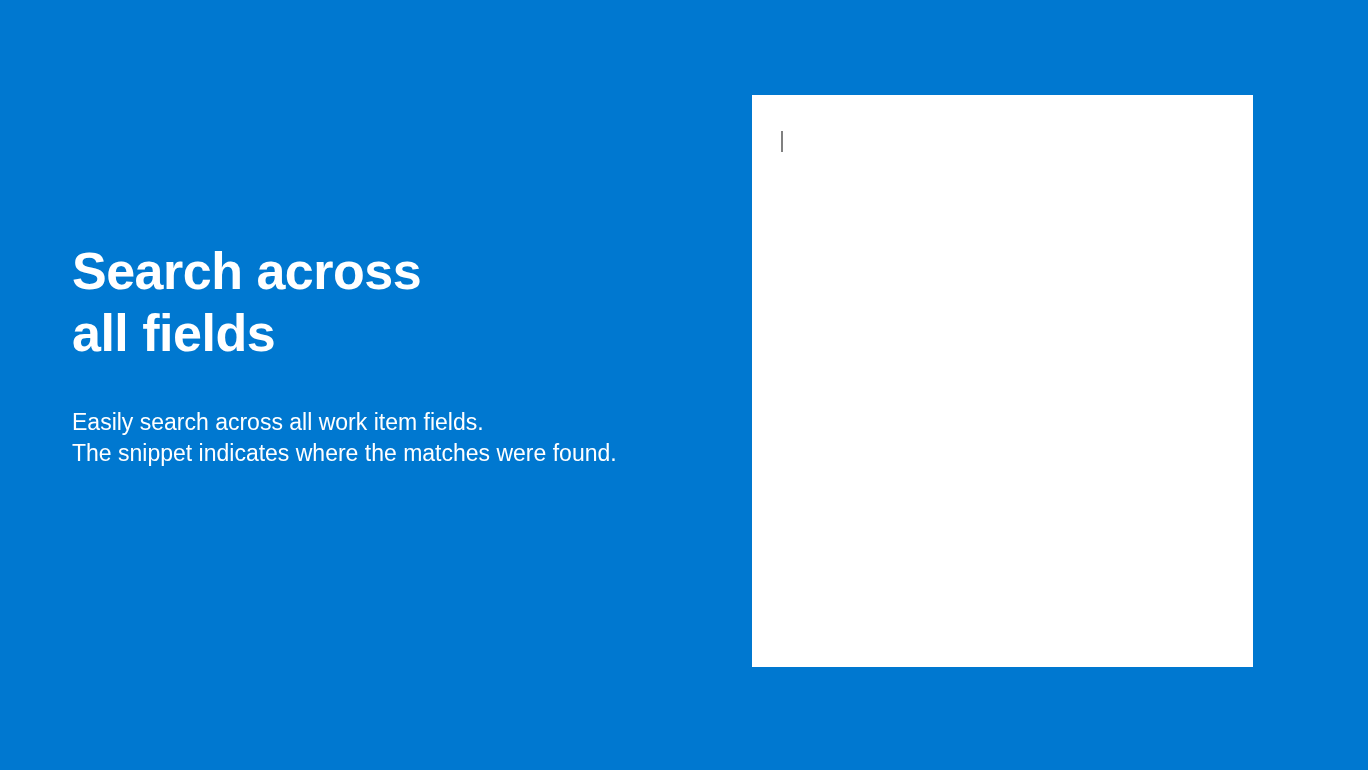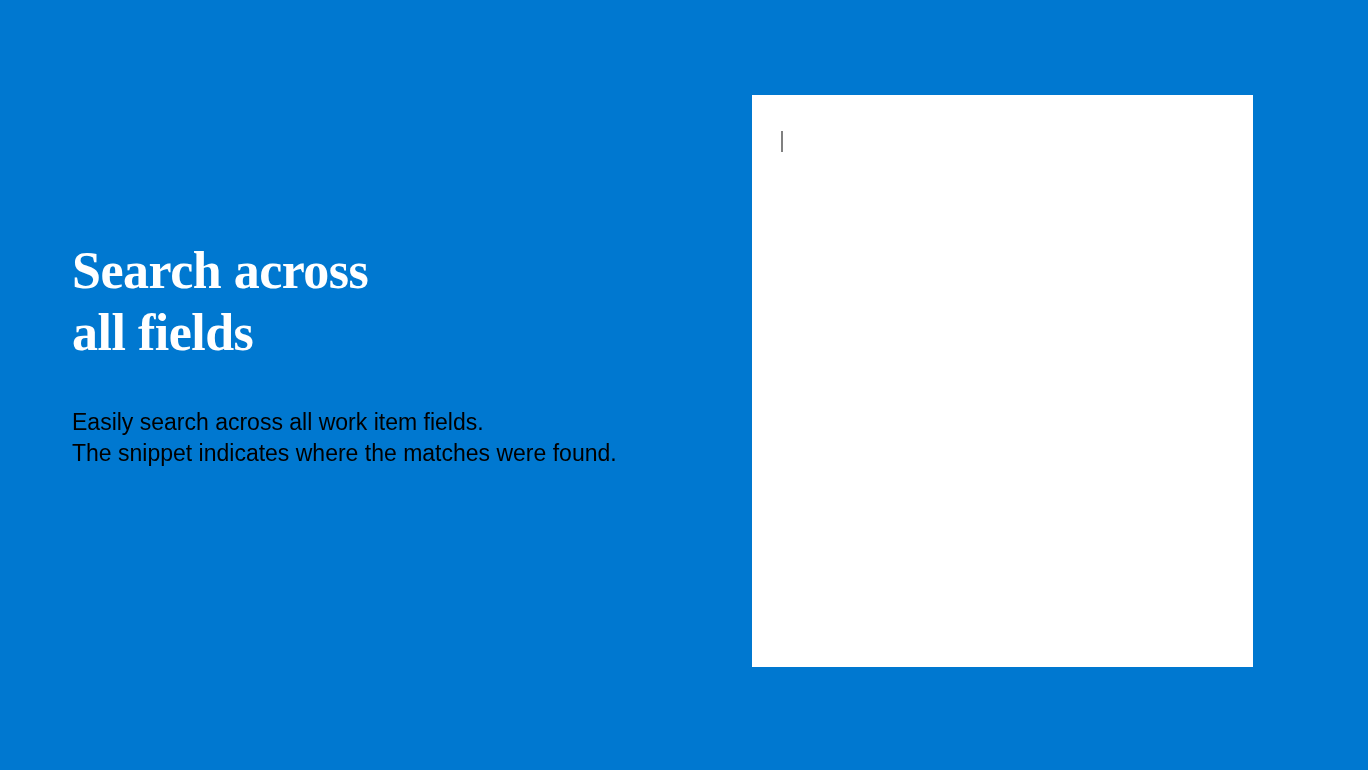--- a/index.html
+++ b/index.html
@@ -26,37 +26,37 @@
   
   #text-column {
     position: absolute;
     left: 72px;
     top: 240px;
     width: 640px;
   }
 
   #slide-heading {
     margin: 0;
-    font-family: Liberation Serif, serif;
+    font-family: Liberation Sans, sans-serif;
     font-weight: bold;
     font-size: 52px;
     line-height: 62px;
     letter-spacing: -0.5px;
     color: #ffffff;
     white-space: pre-line;
   }
 
   #slide-subtitle {
     margin: 0;
     padding-top: 43px;
     font-family: "Liberation Sans", sans-serif;
     font-weight: normal;
     font-size: 23px;
     line-height: 31px;
-    color: #000000;
+    color: #ffffff;
     white-space: pre-line;
   }
 
   
   #content-panel {
     position: absolute;
     left: 752px;
     top: 95px;
     width: 501px;
     height: 572px;

